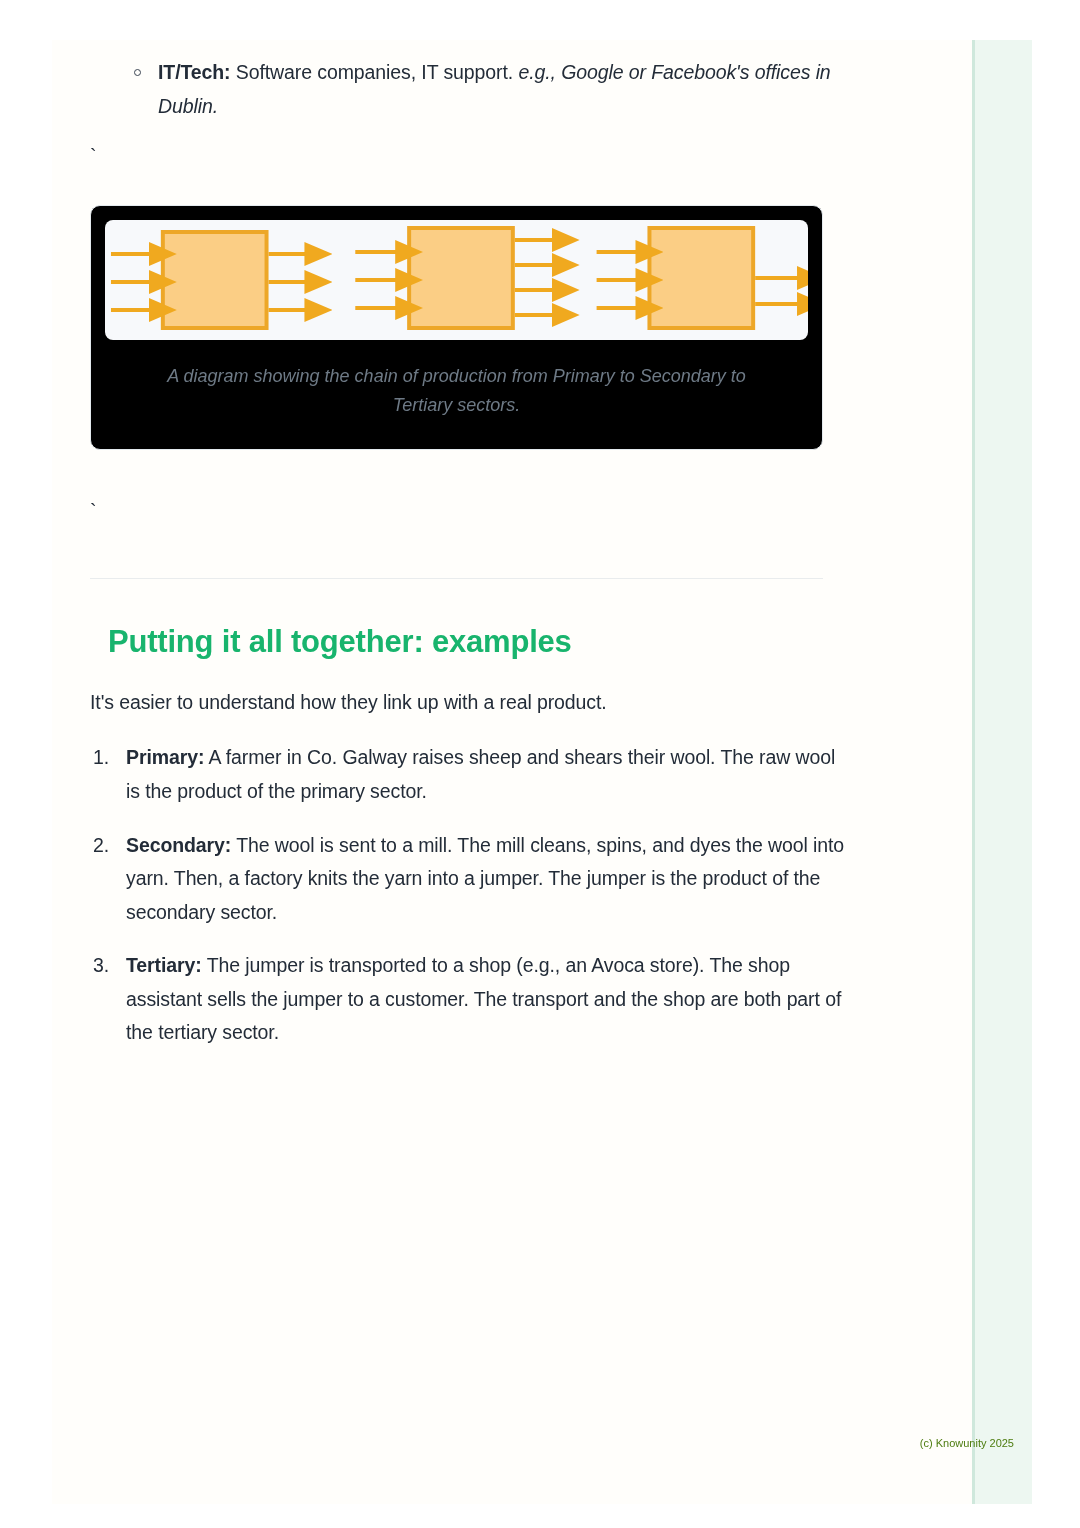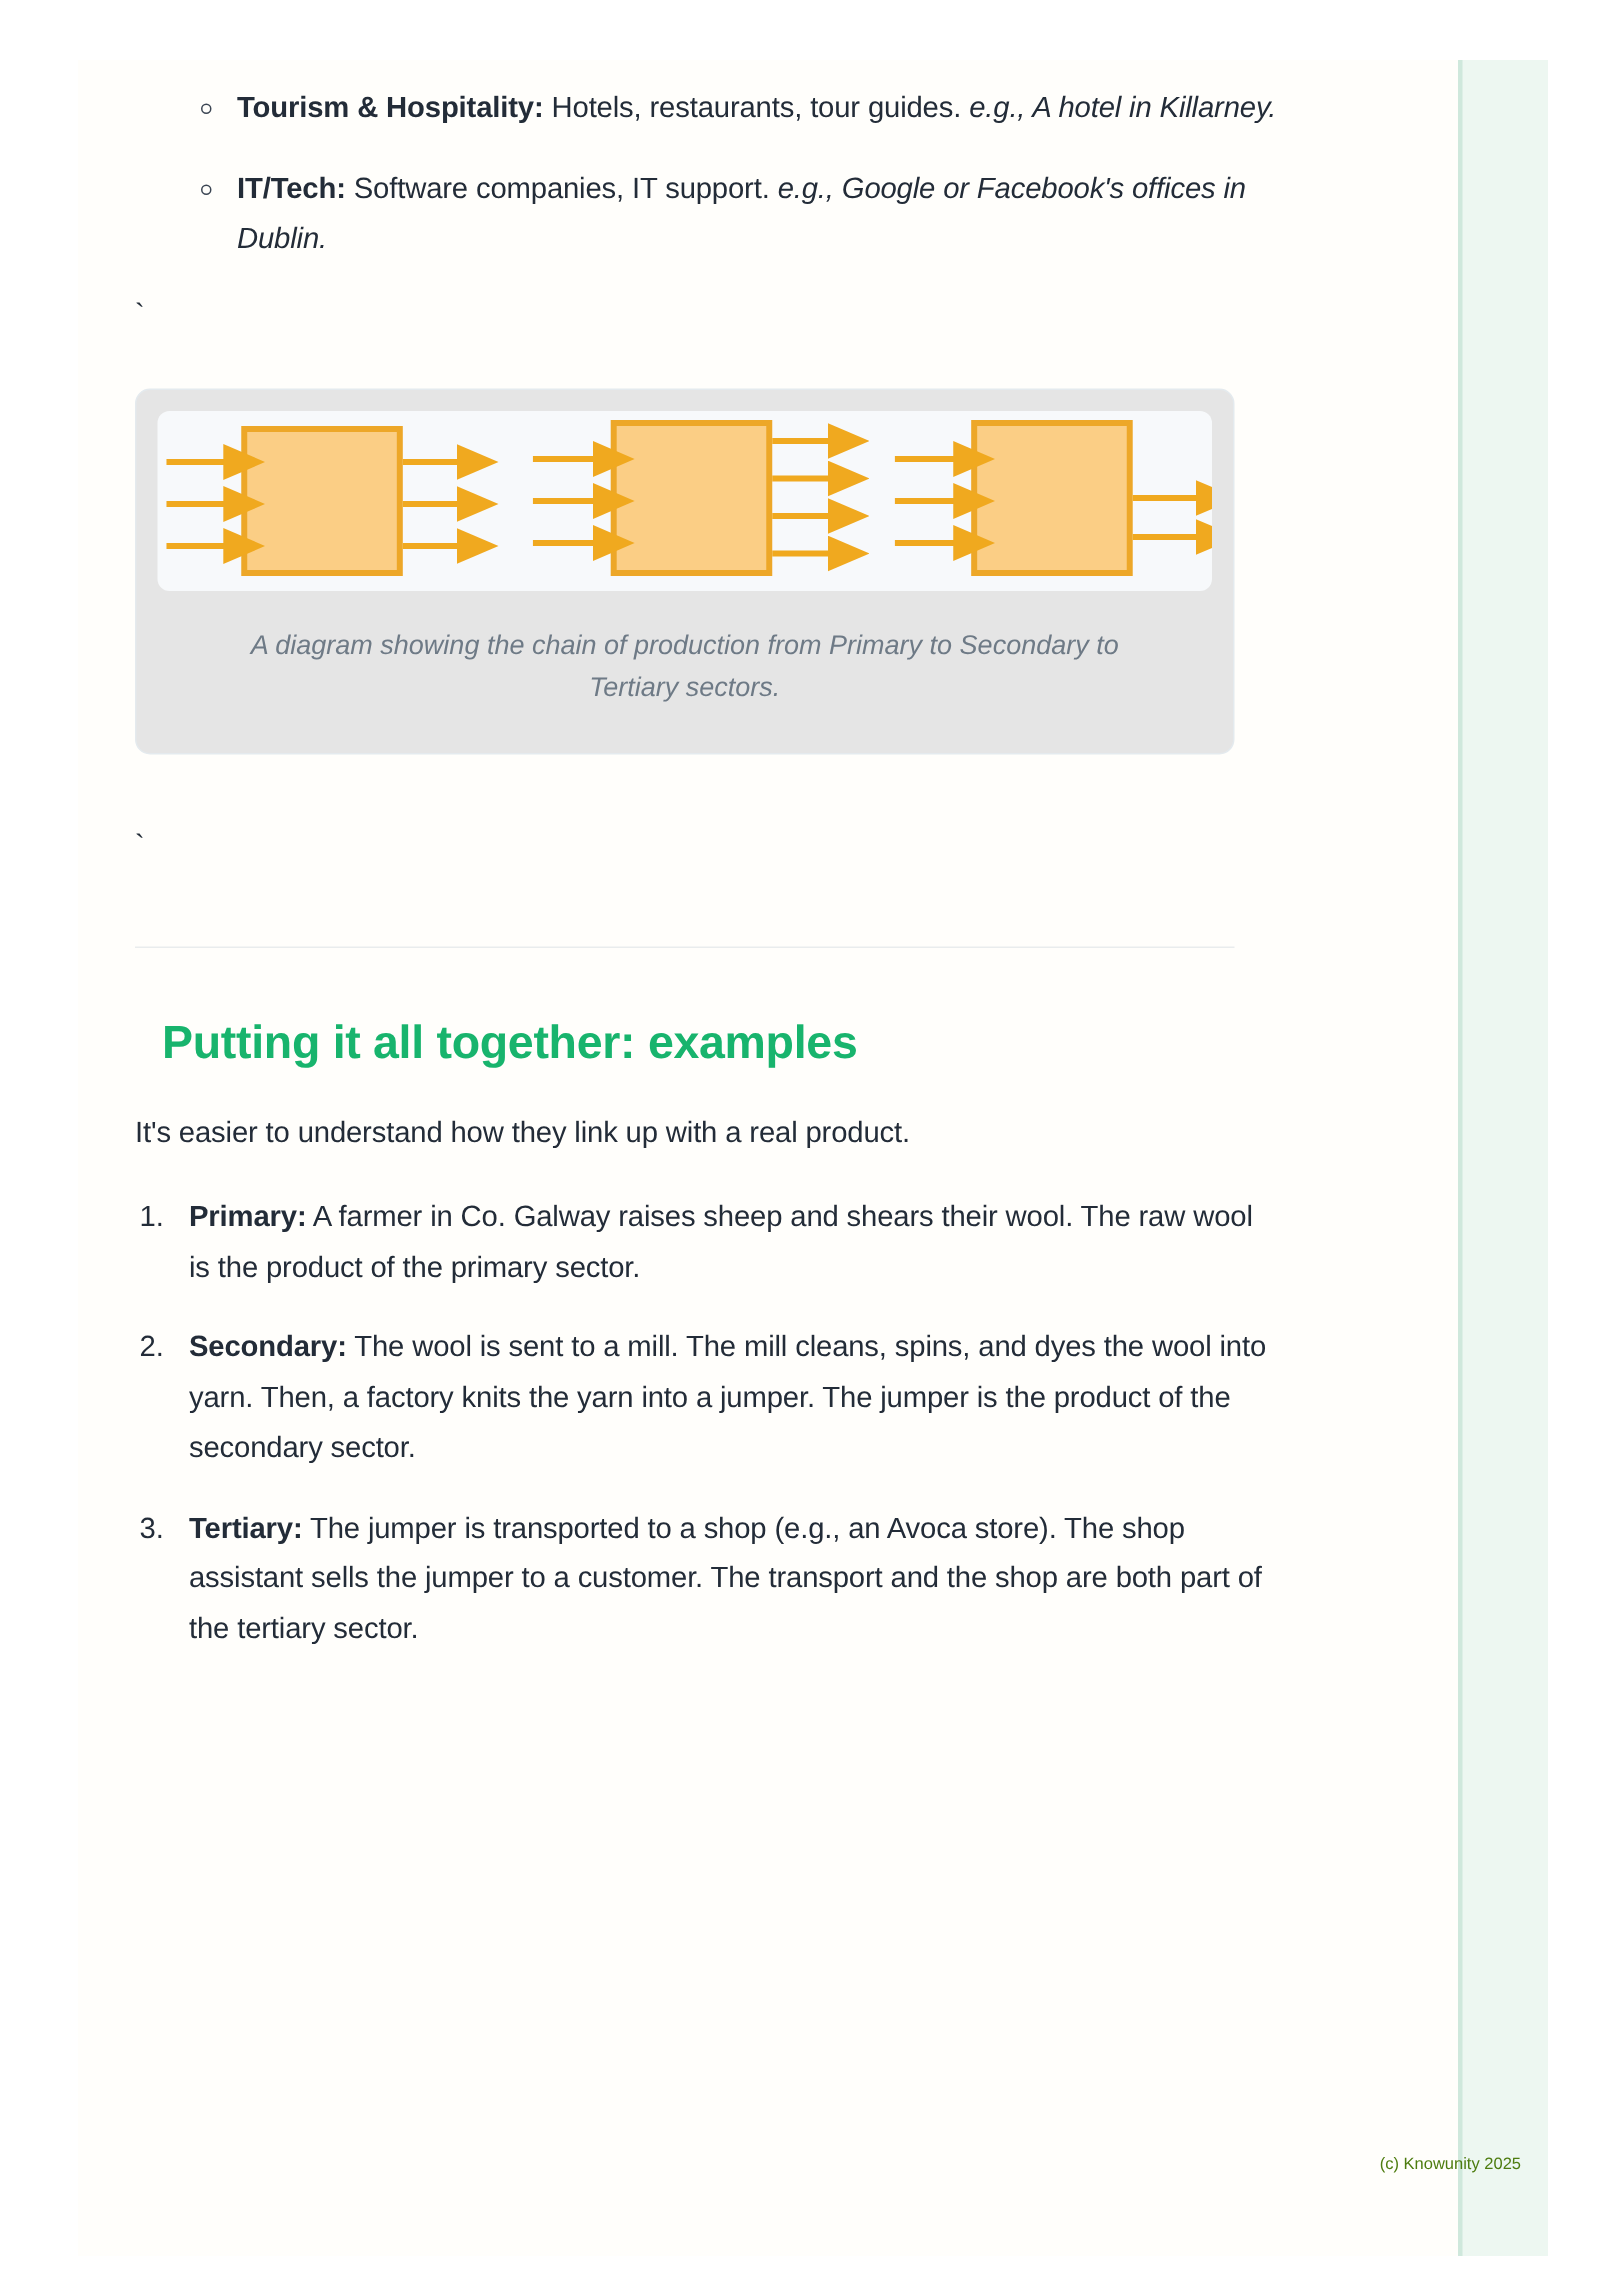--- a/index.html
+++ b/index.html
@@ -86,21 +86,21 @@
     font-size: 19.5px;
     line-height: 1;
     height: 18px;
   }
 
   
   .figure-box {
     box-sizing: border-box;
     border: 1px solid #e4eaee;
     border-radius: 10px;
-    background: #e5e5e5;
+    background: #000000;
     padding: 14px 14px 30px 14px;
     width: 733px;
   }
   .figure-img {
     background: #f7f9fb;
     border-radius: 8px;
     height: 120px;
     position: relative;
     overflow: hidden;
   }
@@ -172,23 +172,20 @@
 
   <div class="green-panel"></div>
 
   <div class="content">
 
     <ul class="circ txt" style="margin-top:16px;">
 
 
 
 
-      <li>
-        <b>Tourism &amp; Hospitality:</b><span> Hotels, restaurants, tour guides. </span><i>e.g., A hotel in Killarney.</i>
-      </li>
 
       <li style="margin-bottom:0;">
         <b>IT/Tech:</b><span> Software companies, IT support. </span><i>e.g., Google or Facebook's offices in Dublin.</i>
       </li>
 
     </ul>
 
 
     <div class="tick" style="margin-top:24px;">`</div>
 

